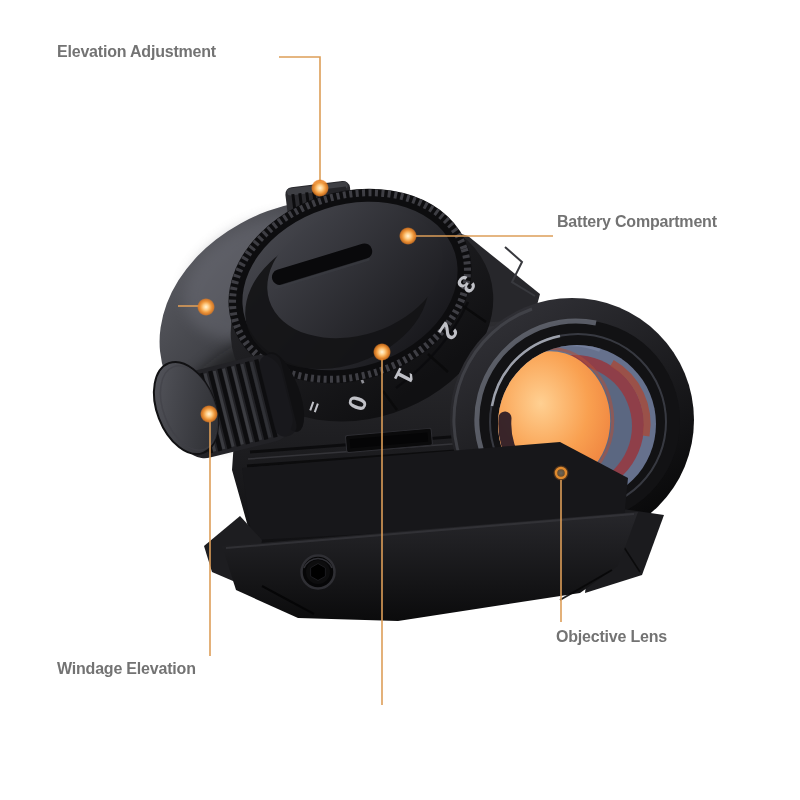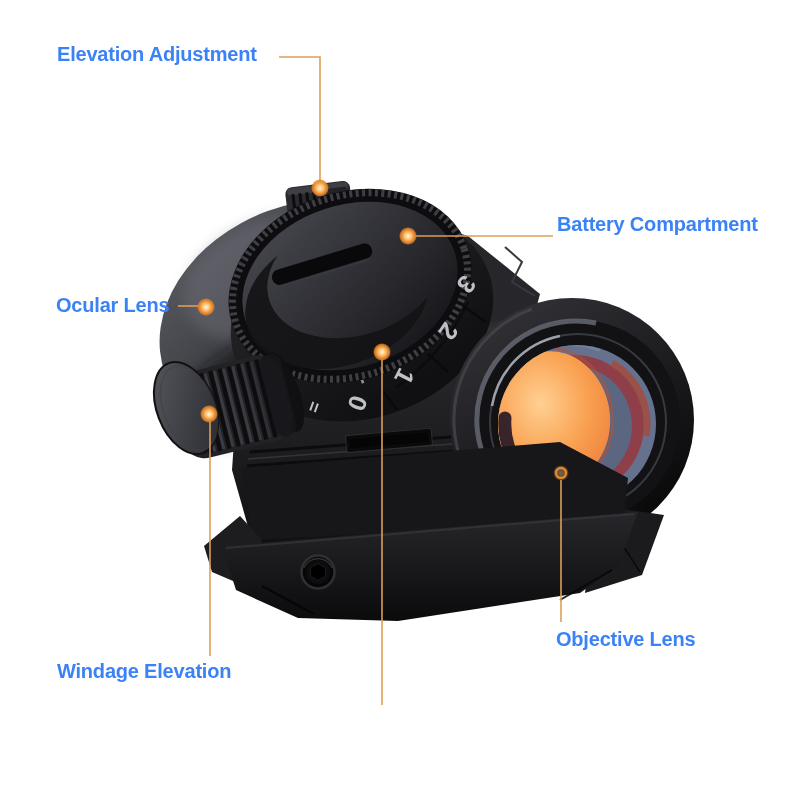--- a/index.html
+++ b/index.html
@@ -1,20 +1,20 @@
 <!DOCTYPE html>
 <html><head>
 <meta charset="utf-8">
 <style>
   html,body{margin:0;padding:0;background:#fff;}
   #stage{position:relative;width:800px;height:800px;background:#ffffff;overflow:hidden;
          font-family:"Liberation Sans",sans-serif;}
   #art{position:absolute;left:0;top:0;width:800px;height:800px;}
-  .label{position:absolute;font-weight:700;font-size:20px;letter-spacing:-0.2px;
-         line-height:1.15;color:#3b82f6;white-space:nowrap;}
+  .label{position:absolute;font-weight:700;font-size:16px;letter-spacing:-0.2px;
+         line-height:1.15;color:#737373;white-space:nowrap;}
   #lbl-elevation{left:57px;top:43px;}
   #lbl-battery{left:557px;top:213px;}
   #lbl-ocular{left:56px;top:294px;}
   #lbl-windage{left:57px;top:660px;}
   #lbl-onoff{left:251px;top:710px;}
   #lbl-objective{left:556px;top:628px;text-align:center;}
   .dial-num{font-family:"Liberation Sans",sans-serif;font-weight:700;fill:#c0c1c7;}
 </style>
 </head>
 <body>
@@ -224,17 +224,16 @@
       <circle cx="206" cy="307" r="9" fill="url(#rgDot)"></circle>
       <circle cx="209" cy="414" r="9" fill="url(#rgDot)"></circle>
       <circle cx="382" cy="352" r="9" fill="url(#rgDot)"></circle>
       <circle cx="561" cy="473" r="8" fill="url(#rgDot)" opacity="0.35"></circle>
       <circle cx="561" cy="473" r="5" fill="none" stroke="#e08a2e" stroke-width="2.4"></circle>
     </g>
   </svg>
 
   <div class="label" id="lbl-elevation">Elevation Adjustment</div>
   <div class="label" id="lbl-battery">Battery Compartment</div>
-  <div class="label" id="lbl-ocular">Ocular Lens</div>
   <div class="label" id="lbl-windage">Windage Elevation</div>
   <div class="label" id="lbl-objective">Objective Lens</div>
 
 </div>
 
 </body></html>

